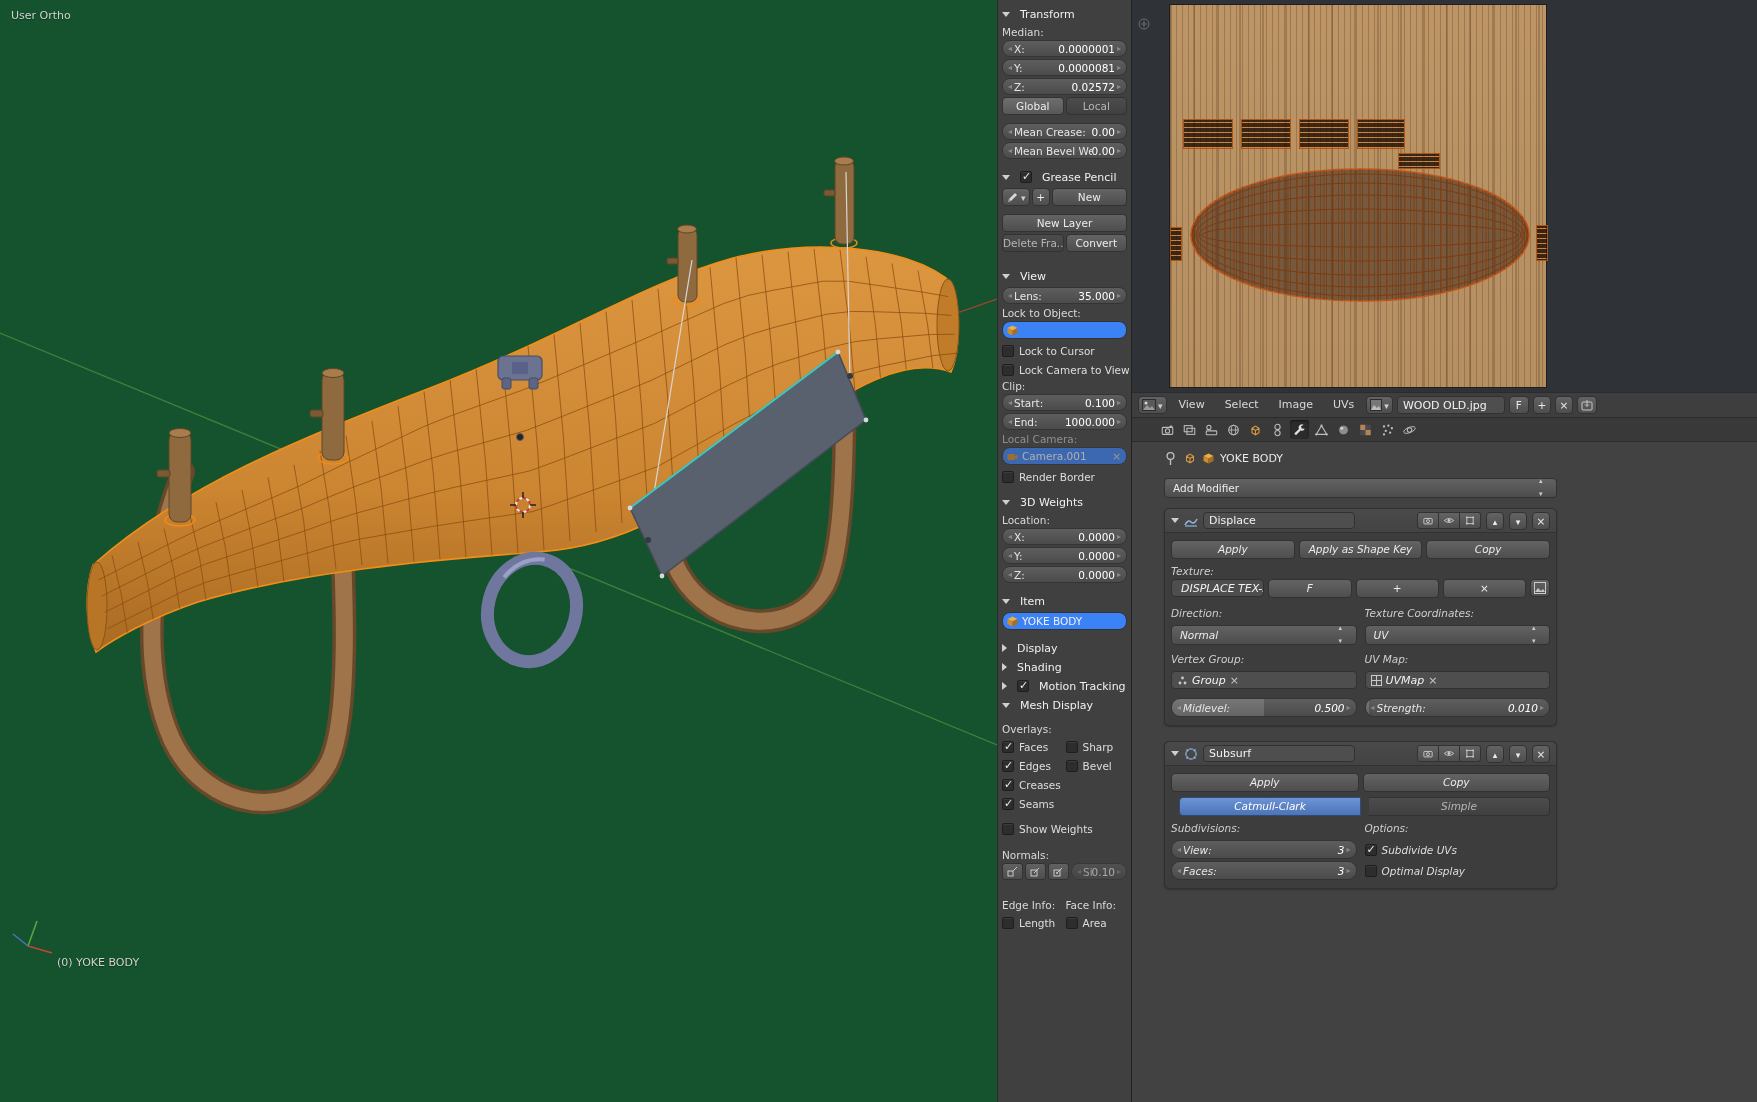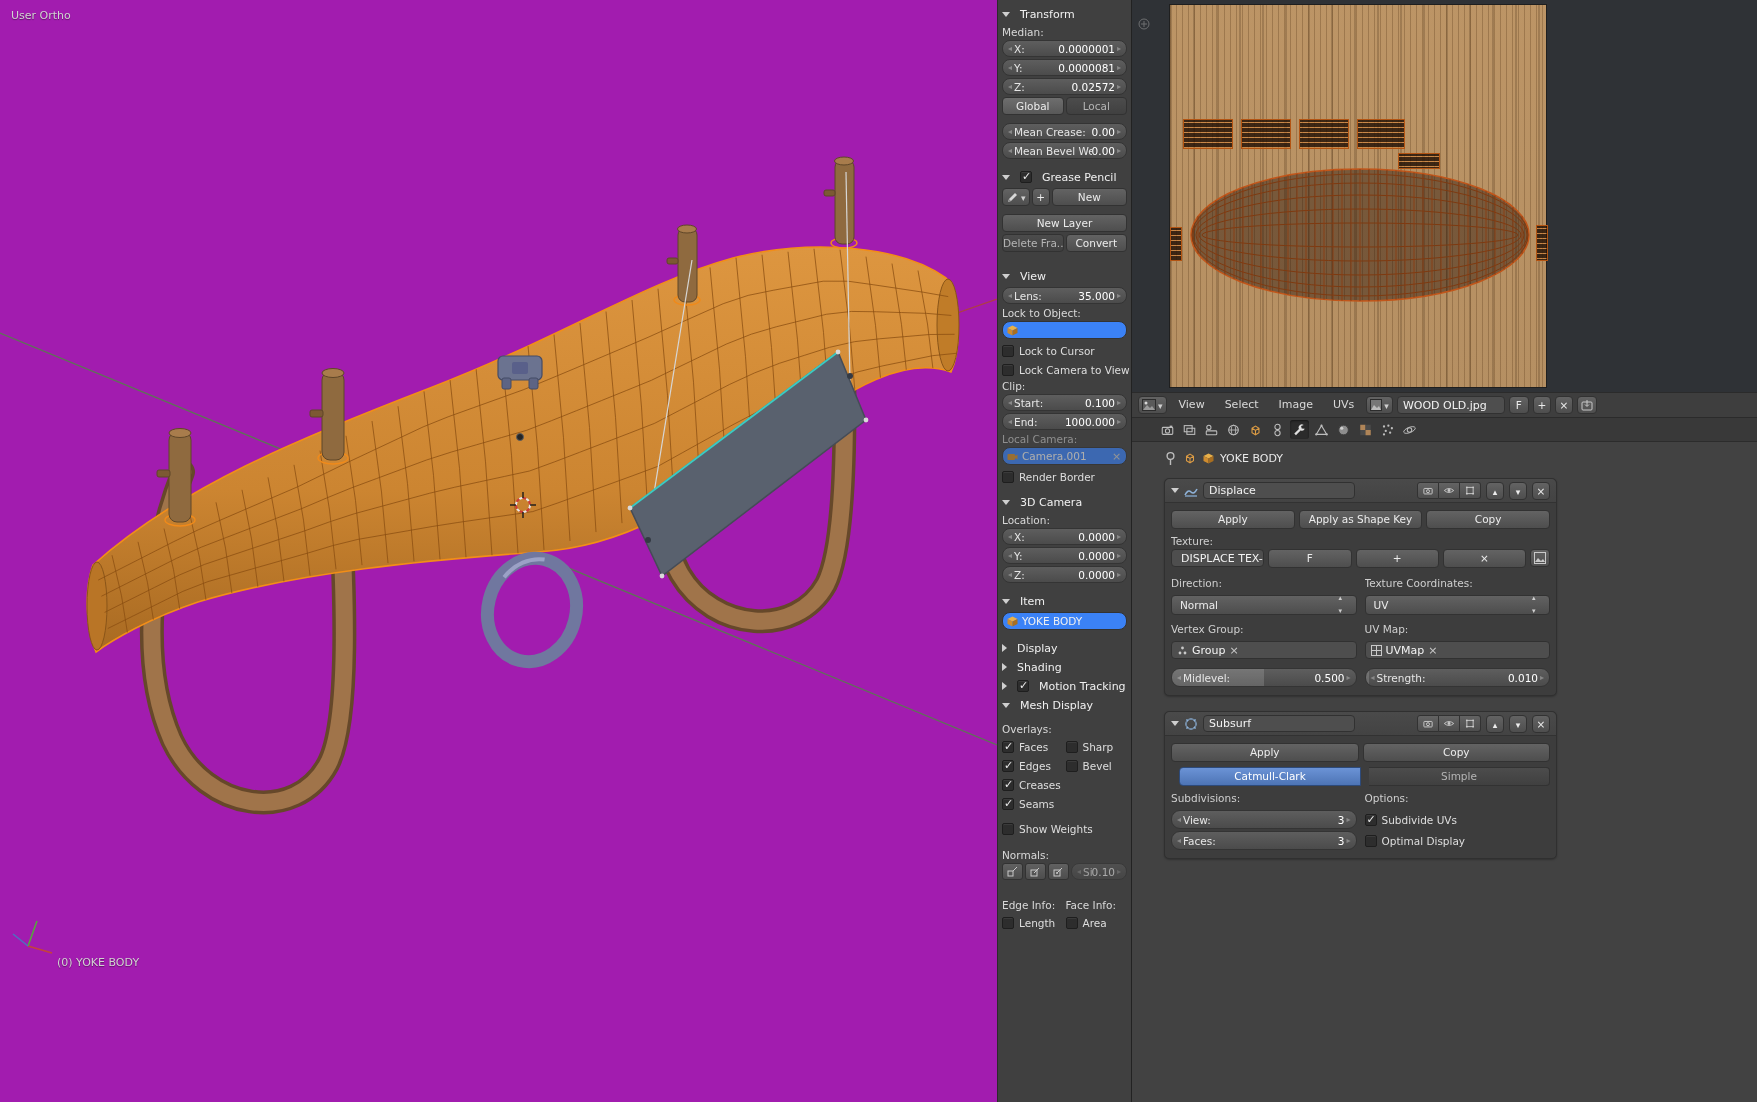--- a/index.html
+++ b/index.html
@@ -1,21 +1,21 @@
 <!DOCTYPE html>
 <html><head>
 <meta charset="utf-8">
 <style>
   * { margin:0; padding:0; box-sizing:border-box; }
   html,body { width:1757px; height:1102px; background:#2a2a2a; overflow:hidden;
     font-family:"DejaVu Sans", sans-serif; font-size:11px; color:#e4e4e4; }
   #app { position:relative; width:1757px; height:1102px; }
 
   
-  #viewport { position:absolute; left:0; top:0; width:997px; height:1102px; background:#a21caf; }
+  #viewport { position:absolute; left:0; top:0; width:997px; height:1102px; background:#14532d; }
   .vp-label { position:absolute; color:#d2d2d2; font-size:11px; text-shadow:0 1px 1px rgba(0,0,0,.4); }
   .vp-label.tl { left:11px; top:9px; }
   .vp-label.bl { left:57px; top:956px; }
 
   
   #npanel { position:absolute; left:997px; top:0; width:134px; height:1102px;
     background:#404040; border-left:1px solid #2b2b2b; padding:4px 4px; }
   .sech { display:flex; align-items:center; gap:10px; height:16px; margin:2px 0 3px; color:#f0f0f0; cursor:default; }
   .tri { width:0; height:0; border-left:4px solid transparent; border-right:4px solid transparent; border-top:5px solid #cfcfcf; flex:none; }
   .tri.col { border-top:4px solid transparent; border-bottom:4px solid transparent; border-left:5px solid #cfcfcf; border-right:none; }
@@ -96,21 +96,21 @@
   .modpanel { background:#3d3d3d; border:1px solid #303030; border-radius:5px; margin-bottom:15px;
     box-shadow:0 1px 2px rgba(0,0,0,.25); }
   .mod-h { display:flex; align-items:center; gap:5px; height:24px; padding:0 6px;
     background:linear-gradient(#4a4a4a,#434343); border-bottom:1px solid #323232; border-radius:5px 5px 0 0; }
   .mod-h .name { width:152px; height:17px; }
   .mod-h .flexsp { flex:1; }
   .tglgrp { display:flex; }
   .tglgrp .iconbtn { border-radius:0; height:17px; padding:0 4px; border-left-width:0; }
   .tglgrp .iconbtn:first-child { border-radius:3px 0 0 3px; border-left-width:1px; }
   .tglgrp .iconbtn:last-child { border-radius:0 3px 3px 0; }
-  .mod-b { padding:7px 6px 8px; }
+  .mod-b { padding:7px 6px 8px;font-style:italic; }
   .prow { display:flex; gap:4px; margin-bottom:5px; }
   .prow .btn { flex:1; height:19px; line-height:17px; }
   .grid2m { display:grid; grid-template-columns:1fr 1fr; column-gap:8px; margin-bottom:4px; }
   .plab { height:15px; line-height:15px; color:#cfcfcf; font-size:10.5px; white-space:nowrap; overflow:hidden; }
   .nf.wide { height:19px; border-radius:9px; margin-bottom:0; }
   .fillbar { position:absolute; left:0; top:0; bottom:0; background:rgba(255,255,255,.15); }
   .nf .zz { position:relative; z-index:1; }
   .seg { display:flex; margin-bottom:5px; }
   .seg .btn { flex:1; border-radius:0; height:19px; line-height:17px; border-left-width:0;margin-left:8px; }
   .seg .btn:first-child { border-radius:4px 0 0 4px; border-left-width:1px; }
@@ -342,21 +342,21 @@
       <span class="xico"></span>
     </div>
     <div class="cbrow">
       <span class="cb"></span>
       <span class="cbl">Render Border</span>
     </div>
 
     <div class="sp6"></div>
     <div class="sech">
       <span class="tri"></span>
-      <span>3D Camera</span>
+      <span>3D Weights</span>
     </div>
     <div class="lab">Location:</div>
     <div class="nf">
       <span class="a dec"></span>
       <span class="l">X:</span>
       <span class="v">0.0000</span>
       <span class="a inc"></span>
     </div>
     <div class="nf">
       <span class="a dec"></span>
@@ -643,20 +643,24 @@
             <path d="M4,6 L8,3.5 L12,6 L12,11 L8,13.5 L4,11 Z M4,6 L8,8.5 L12,6 M8,8.5 L8,13.5" fill="none" stroke="#dd9c44" stroke-width="1.2"></path>
           </svg>
           <svg class="cube" width="12" height="12" viewBox="0 0 11 11">
             <polygon points="5.5,0.5 10.5,3 5.5,5.5 0.5,3" fill="#e8b04a"></polygon>
             <polygon points="0.5,3 5.5,5.5 5.5,10.5 0.5,8" fill="#cf8c2e"></polygon>
             <polygon points="10.5,3 5.5,5.5 5.5,10.5 10.5,8" fill="#a86e20"></polygon>
           </svg>
           <span class="bc-text">YOKE BODY</span>
         </div>
 
+        <div class="dd" style="margin-bottom:10px">
+          <span class="t">Add Modifier</span>
+          <span class="dda"></span>
+        </div>
 
         <div class="modpanel">
           <div class="mod-h">
             <span class="tri"></span>
             <svg width="14" height="14" viewBox="0 0 14 14">
               <path d="M1,11 Q4,5 7,8 Q10,11 13,5" fill="none" stroke="#8fb2d8" stroke-width="1.6"></path>
               <rect x="1" y="11" width="12" height="2" fill="#6f87a0"></rect>
             </svg>
             <div class="tf name">Displace</div>
             <div class="flexsp"></div>

